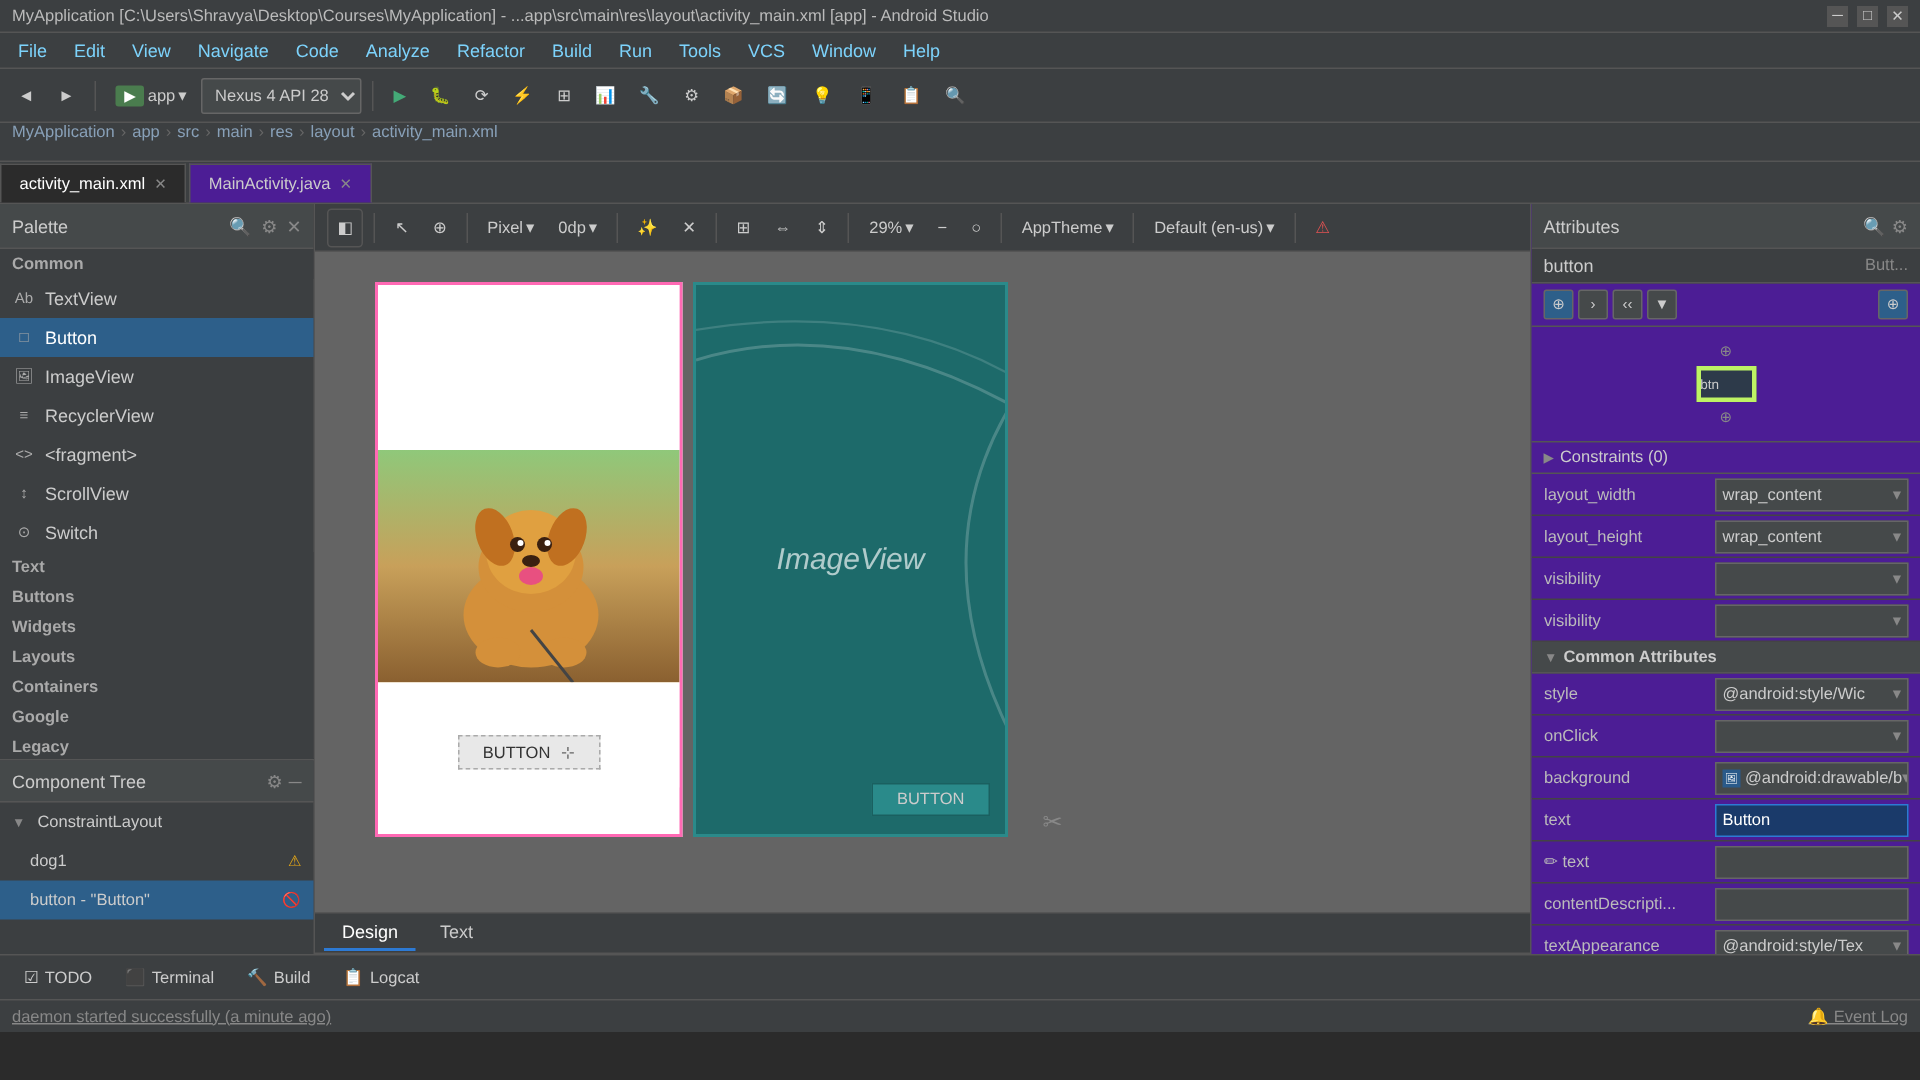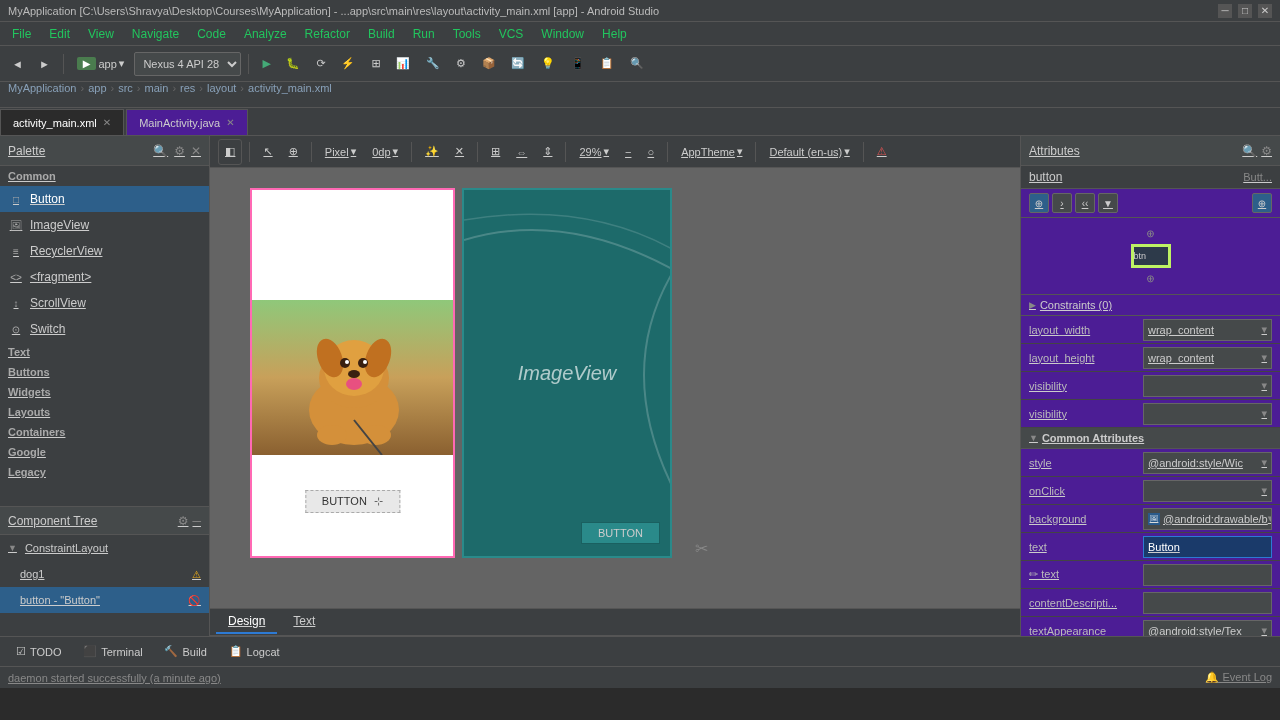--- a/index.html
+++ b/index.html
@@ -38,21 +38,21 @@
       display: flex;
       align-items: center;
       padding: 0 4px;
       gap: 2px;
       border-bottom: 1px solid #555;
     }
     .menu-item {
       padding: 2px 8px;
       cursor: pointer;
       font-size: 12px;
-      color: #22c55e;
+      color: #7dd3fc;
       border-radius: 2px;
     }
 
     
     #toolbar {
       height: 36px;
       background: #3c3f41;
       display: flex;
       align-items: center;
       padding: 0 6px;
@@ -495,33 +495,37 @@
   <div class="tab active">
     <span>activity_main.xml</span>
     <span class="tab-close">✕</span>
   </div>
   <div class="tab">
     <span>MainActivity.java</span>
     <span class="tab-close">✕</span>
   </div>
 </div>
 
-<div id="main-layout" style="display:flex; height: 500px; text-decoration: underline;">
+<div id="main-layout" style="display:flex; height: 500px;">
 
   <div id="left-col" style="width:210px; display:flex; flex-direction:column; border-right:1px solid #555;">
 
     <div id="palette-panel" style="flex:1; background:#3c3f41; display:flex; flex-direction:column; overflow:hidden;">
       <div id="palette-header" style="height:30px;display:flex;align-items:center;padding:0 8px;background:#45494a;border-bottom:1px solid #555;gap:6px;">
         <span class="palette-title">Palette</span>
         <span style="color:#888;cursor:pointer;">🔍</span>
         <span style="color:#888;cursor:pointer;">⚙</span>
         <span style="color:#888;cursor:pointer;">✕</span>
       </div>
       <div id="palette-list" style="overflow-y:auto;flex:1;">
         <div class="palette-section">Common</div>
+        <div class="palette-item">
+          <span class="palette-icon">Ab</span>
+          <span>TextView</span>
+        </div>
         <div class="palette-item selected">
           <span class="palette-icon">□</span>
           <span>Button</span>
         </div>
         <div class="palette-item">
           <span class="palette-icon">🖼</span>
           <span>ImageView</span>
         </div>
         <div class="palette-item">
           <span class="palette-icon">≡</span>

